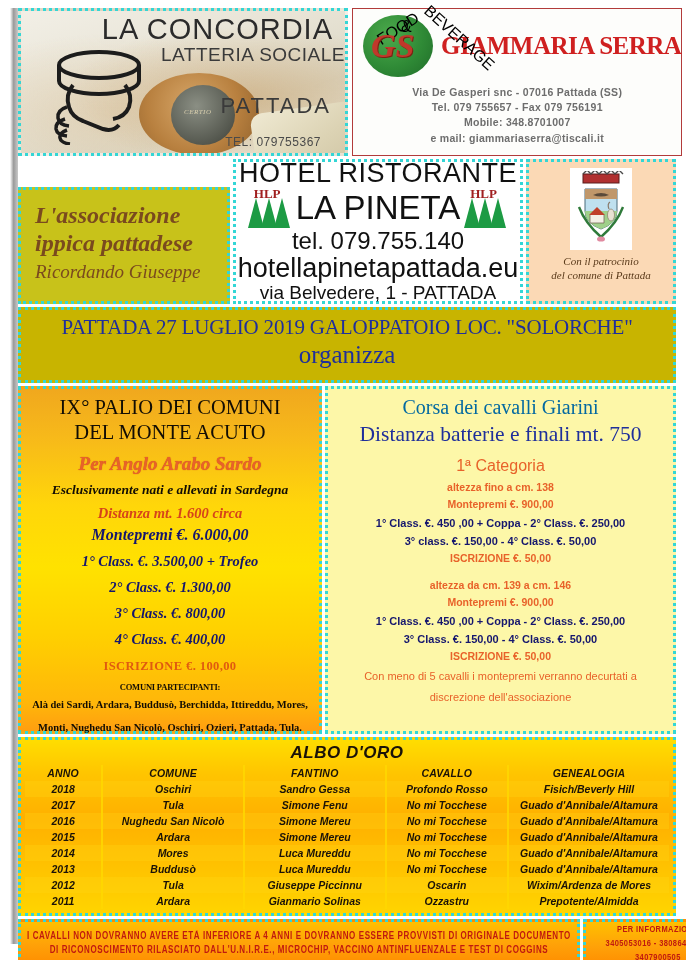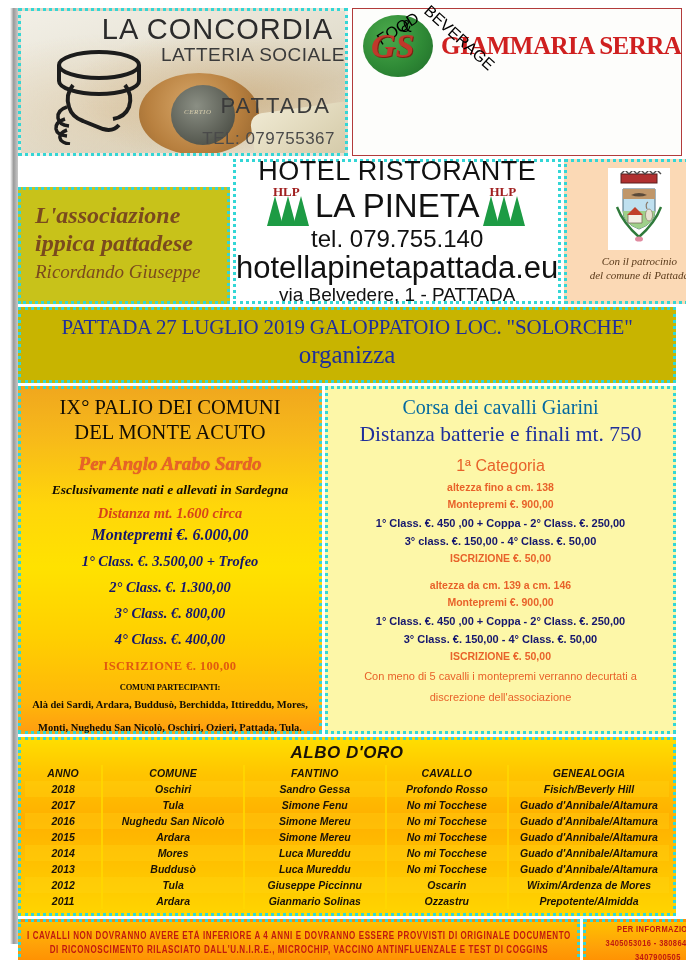--- a/index.html
+++ b/index.html
@@ -58,22 +58,22 @@
   }
   .conc-sub {
     position: relative; text-align: right; 
     font-size: 19px; letter-spacing: .5px; color: #3a3a3a; font-weight: 300;
   }
   .conc-city {
     position: absolute; right: 14px; top: 82px;
     font-size: 22px; letter-spacing: 2px; color: #3a3a3a; font-weight: 300;
   }
   .conc-tel {
-    position: absolute; right: 10px; bottom: 4px;
-    font-size: 17px; letter-spacing: .5px; color: #4a4a4a; font-weight: 300;
+    position: absolute; right: 24px; bottom: 4px;
+    font-size: 12px; letter-spacing: .5px; color: #4a4a4a; font-weight: 300;
   }
   .handshake { position: absolute; left: 22px; top: 30px; }
 
   .serra {
     flex: 1; height: 100%; background: #fdfdfb;
     border: 1px solid #b23b3b;
     display: flex; flex-direction: column; align-items: center;
     padding-top: 6px;
   }
   .serra-top { display: flex; align-items: center; gap: 8px; width: 100%; padding-left: 10px; }
@@ -117,21 +117,21 @@
   .hotel {
     flex: 1; background: #ffffff; position: relative;
     display: flex; flex-direction: column; align-items: center;
     justify-content: center; color: #111;
     font-family: "Liberation Sans", sans-serif;
   }
   .hotel .h1 { font-size: 27px; font-weight: normal; letter-spacing: .5px; line-height: 1.05; }
   .hotel .h2row { display:flex; align-items:center; gap:4px; }
   .hotel .h2 { font-size: 33px; font-weight: normal; line-height: 1.02; }
   .hotel .h3 { font-size: 24px; line-height: 1.08; }
-  .hotel .h4 { font-size: 31px; line-height: 1.08; }
+  .hotel .h4 { font-size: 27px; line-height: 1.08; }
   .hotel .h5 { font-size: 19px; line-height: 1.1; }
   .pines { position: relative; width: 44px; height: 40px; flex: 0 0 auto; }
   .pine {
     position: absolute; bottom: 0; width: 0; height: 0;
     border-left: 8px solid transparent; border-right: 8px solid transparent;
     border-bottom: 30px solid #1d9b44;
   }
   .hlp { position:absolute; top:-2px; left:6px;
     font-family:"Liberation Serif", serif; font-size:13px; font-weight:bold; color:#a02020; }
 
@@ -304,20 +304,26 @@
 
     <div class="serra dotted">
       <div class="serra-top">
         <div class="serra-logo">
           <span class="rt1">FOOD</span>
           <span class="rt2">&amp;</span>
           <span class="rt3">BEVERAGE</span>
           <span class="gs">GS</span>
         </div>
         <div class="serra-name">GIAMMARIA SERRA</div>
+      </div>
+      <div class="serra-lines">
+        <div>Via De Gasperi snc - 07016 Pattada (SS)</div>
+        <div>Tel. 079 755657 - Fax 079 756191</div>
+        <div>Mobile: 348.8701007</div>
+        <div>e mail: giammariaserra@tiscali.it</div>
       </div>
     </div>
   </div>
 
   <div class="row2">
 
     <div class="assoc dotted">
       <div class="l1">L'associazione</div>
       <div class="l2">ippica pattadese</div>
       <div class="l3">Ricordando Giuseppe</div>

